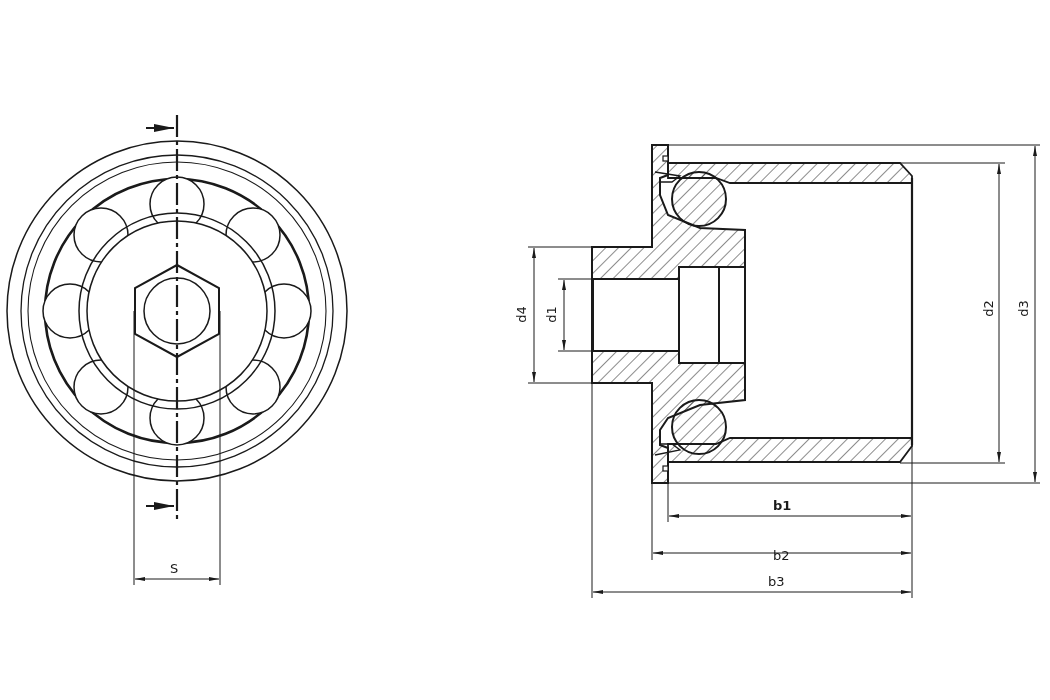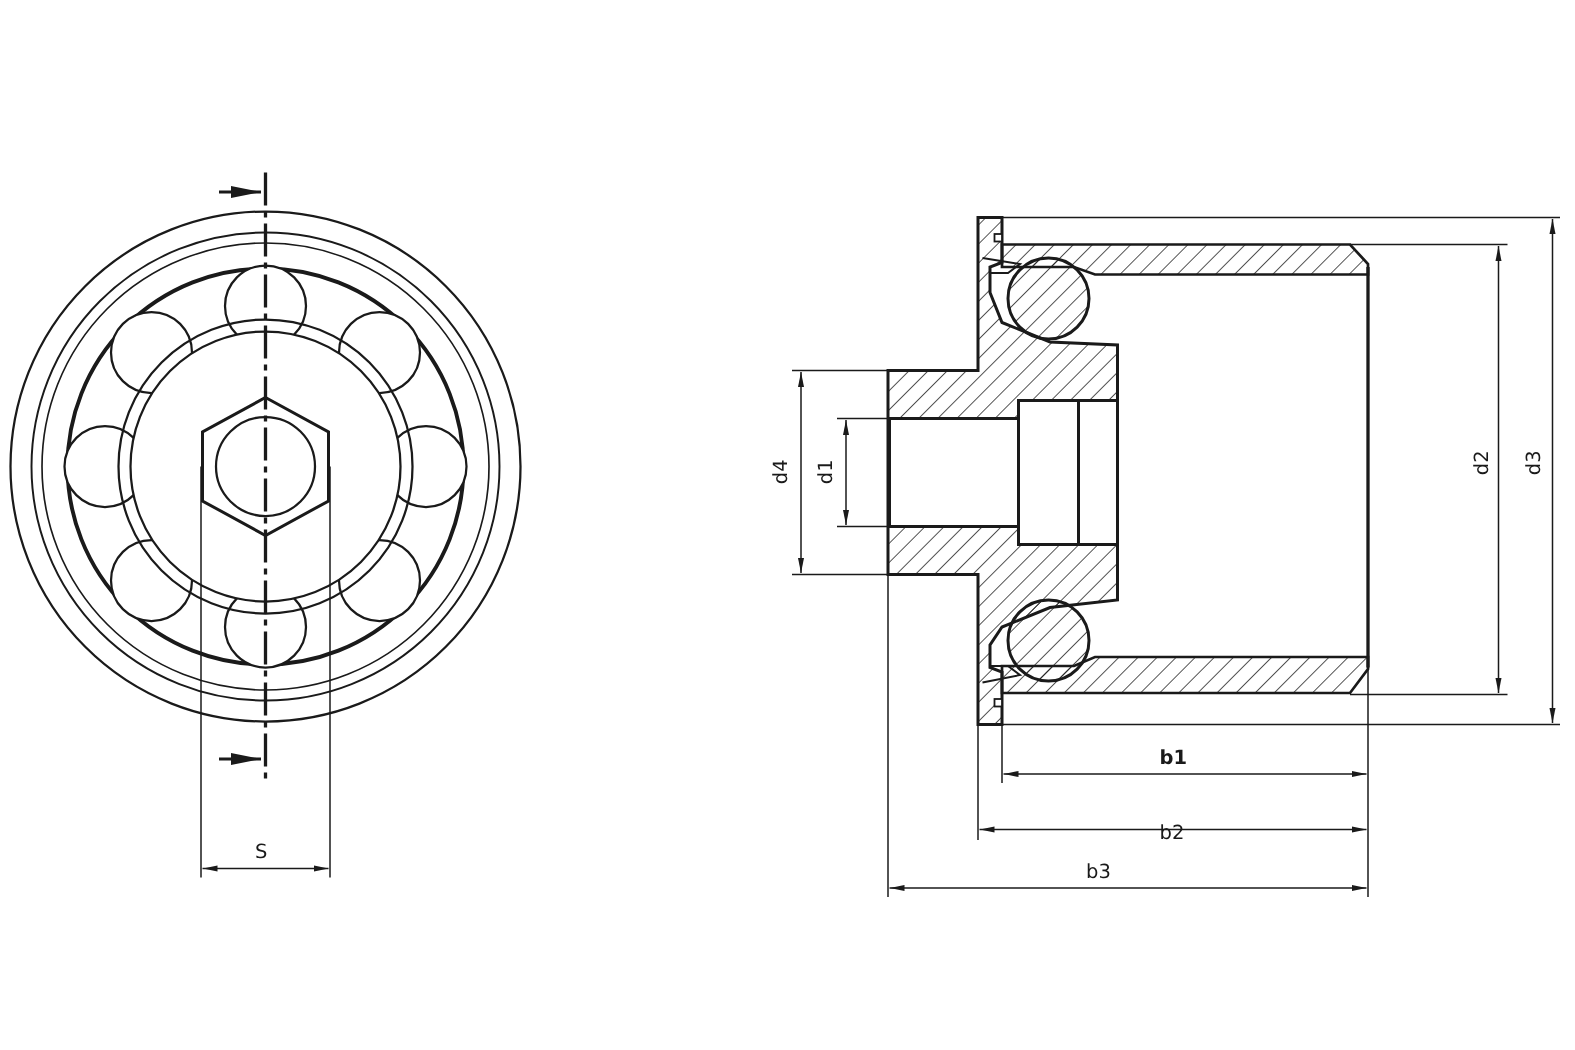--- a/index.html
+++ b/index.html
@@ -106,13 +106,13 @@
   </g>
 </svg>
 
 <span class="lbl" style="left:170px; top:562px;">S</span>
 <span class="lbl vert" style="left:513px; top:308px;">d4</span>
 <span class="lbl vert" style="left:543px; top:308px;">d1</span>
 <span class="lbl vert" style="left:980px; top:302px;">d2</span>
 <span class="lbl vert" style="left:1015px; top:302px;">d3</span>
 <span class="lbl" style="left:773px; top:499px;font-weight:bold;">b1</span>
 <span class="lbl" style="left:773px; top:537px;margin-top:12px;">b2</span>
-<span class="lbl" style="left:724px; top:575px;">b3</span>
+<span class="lbl" style="left:768px; top:575px;">b3</span>
 
 </body></html>

